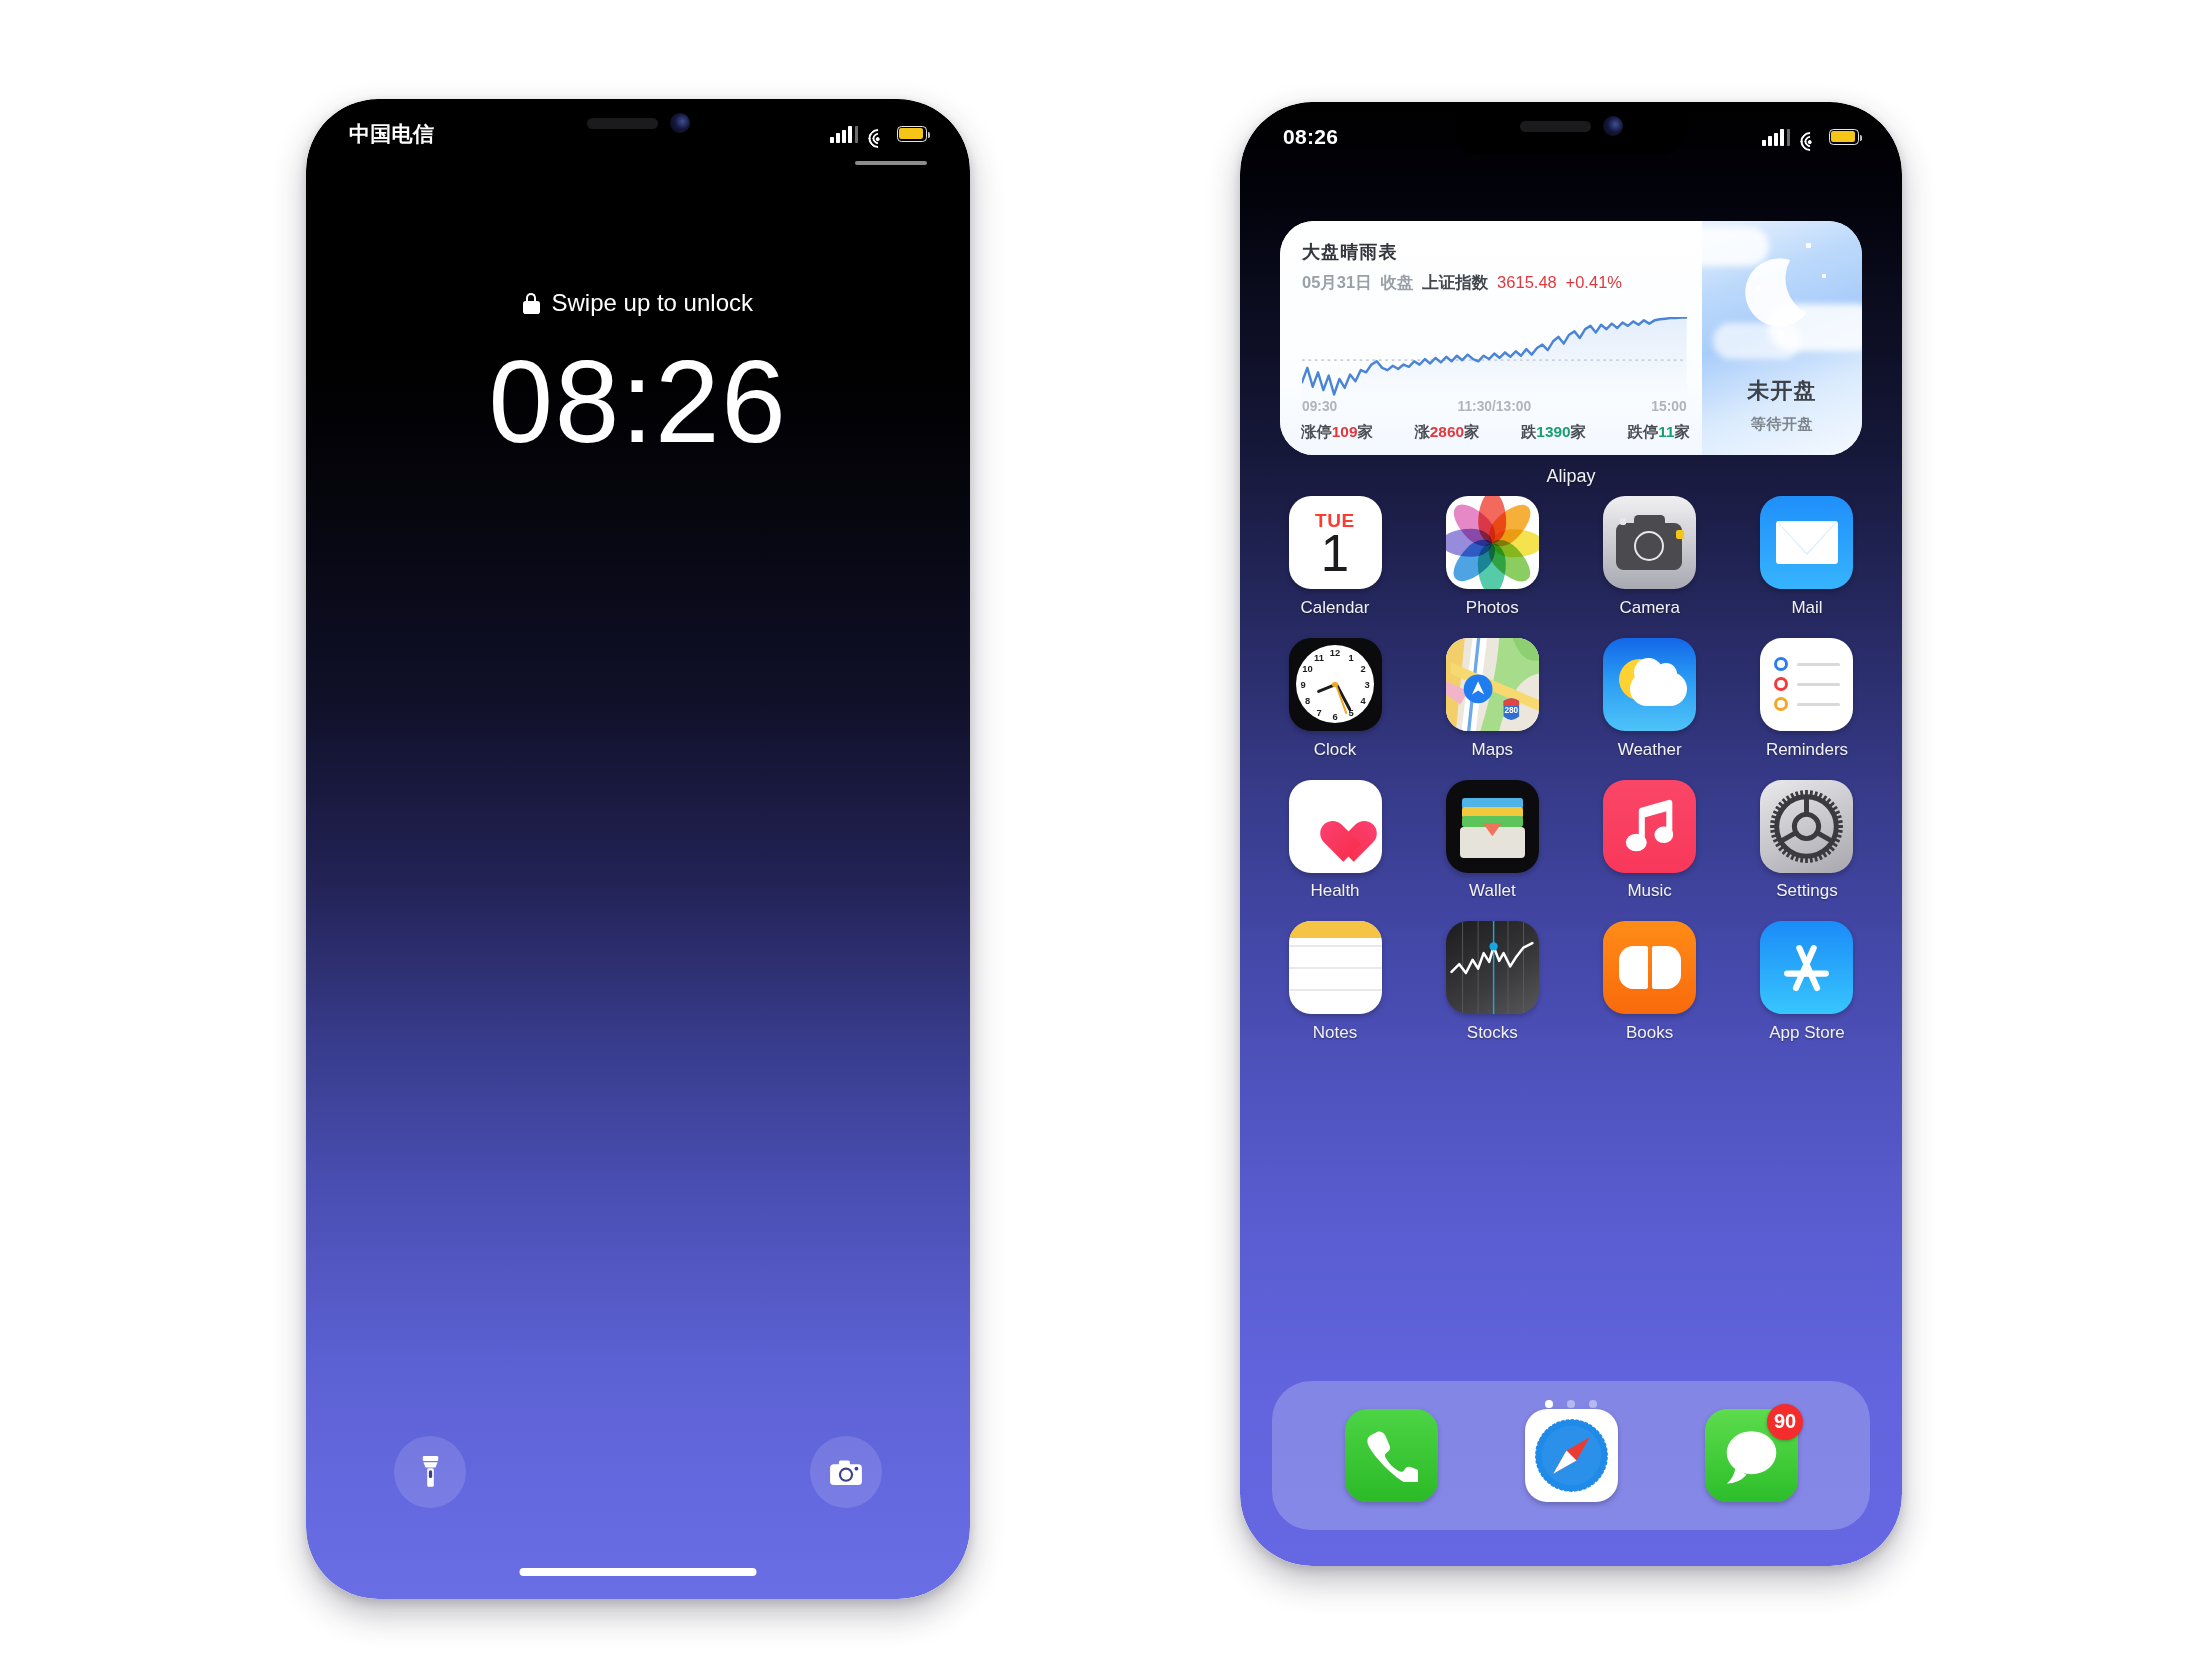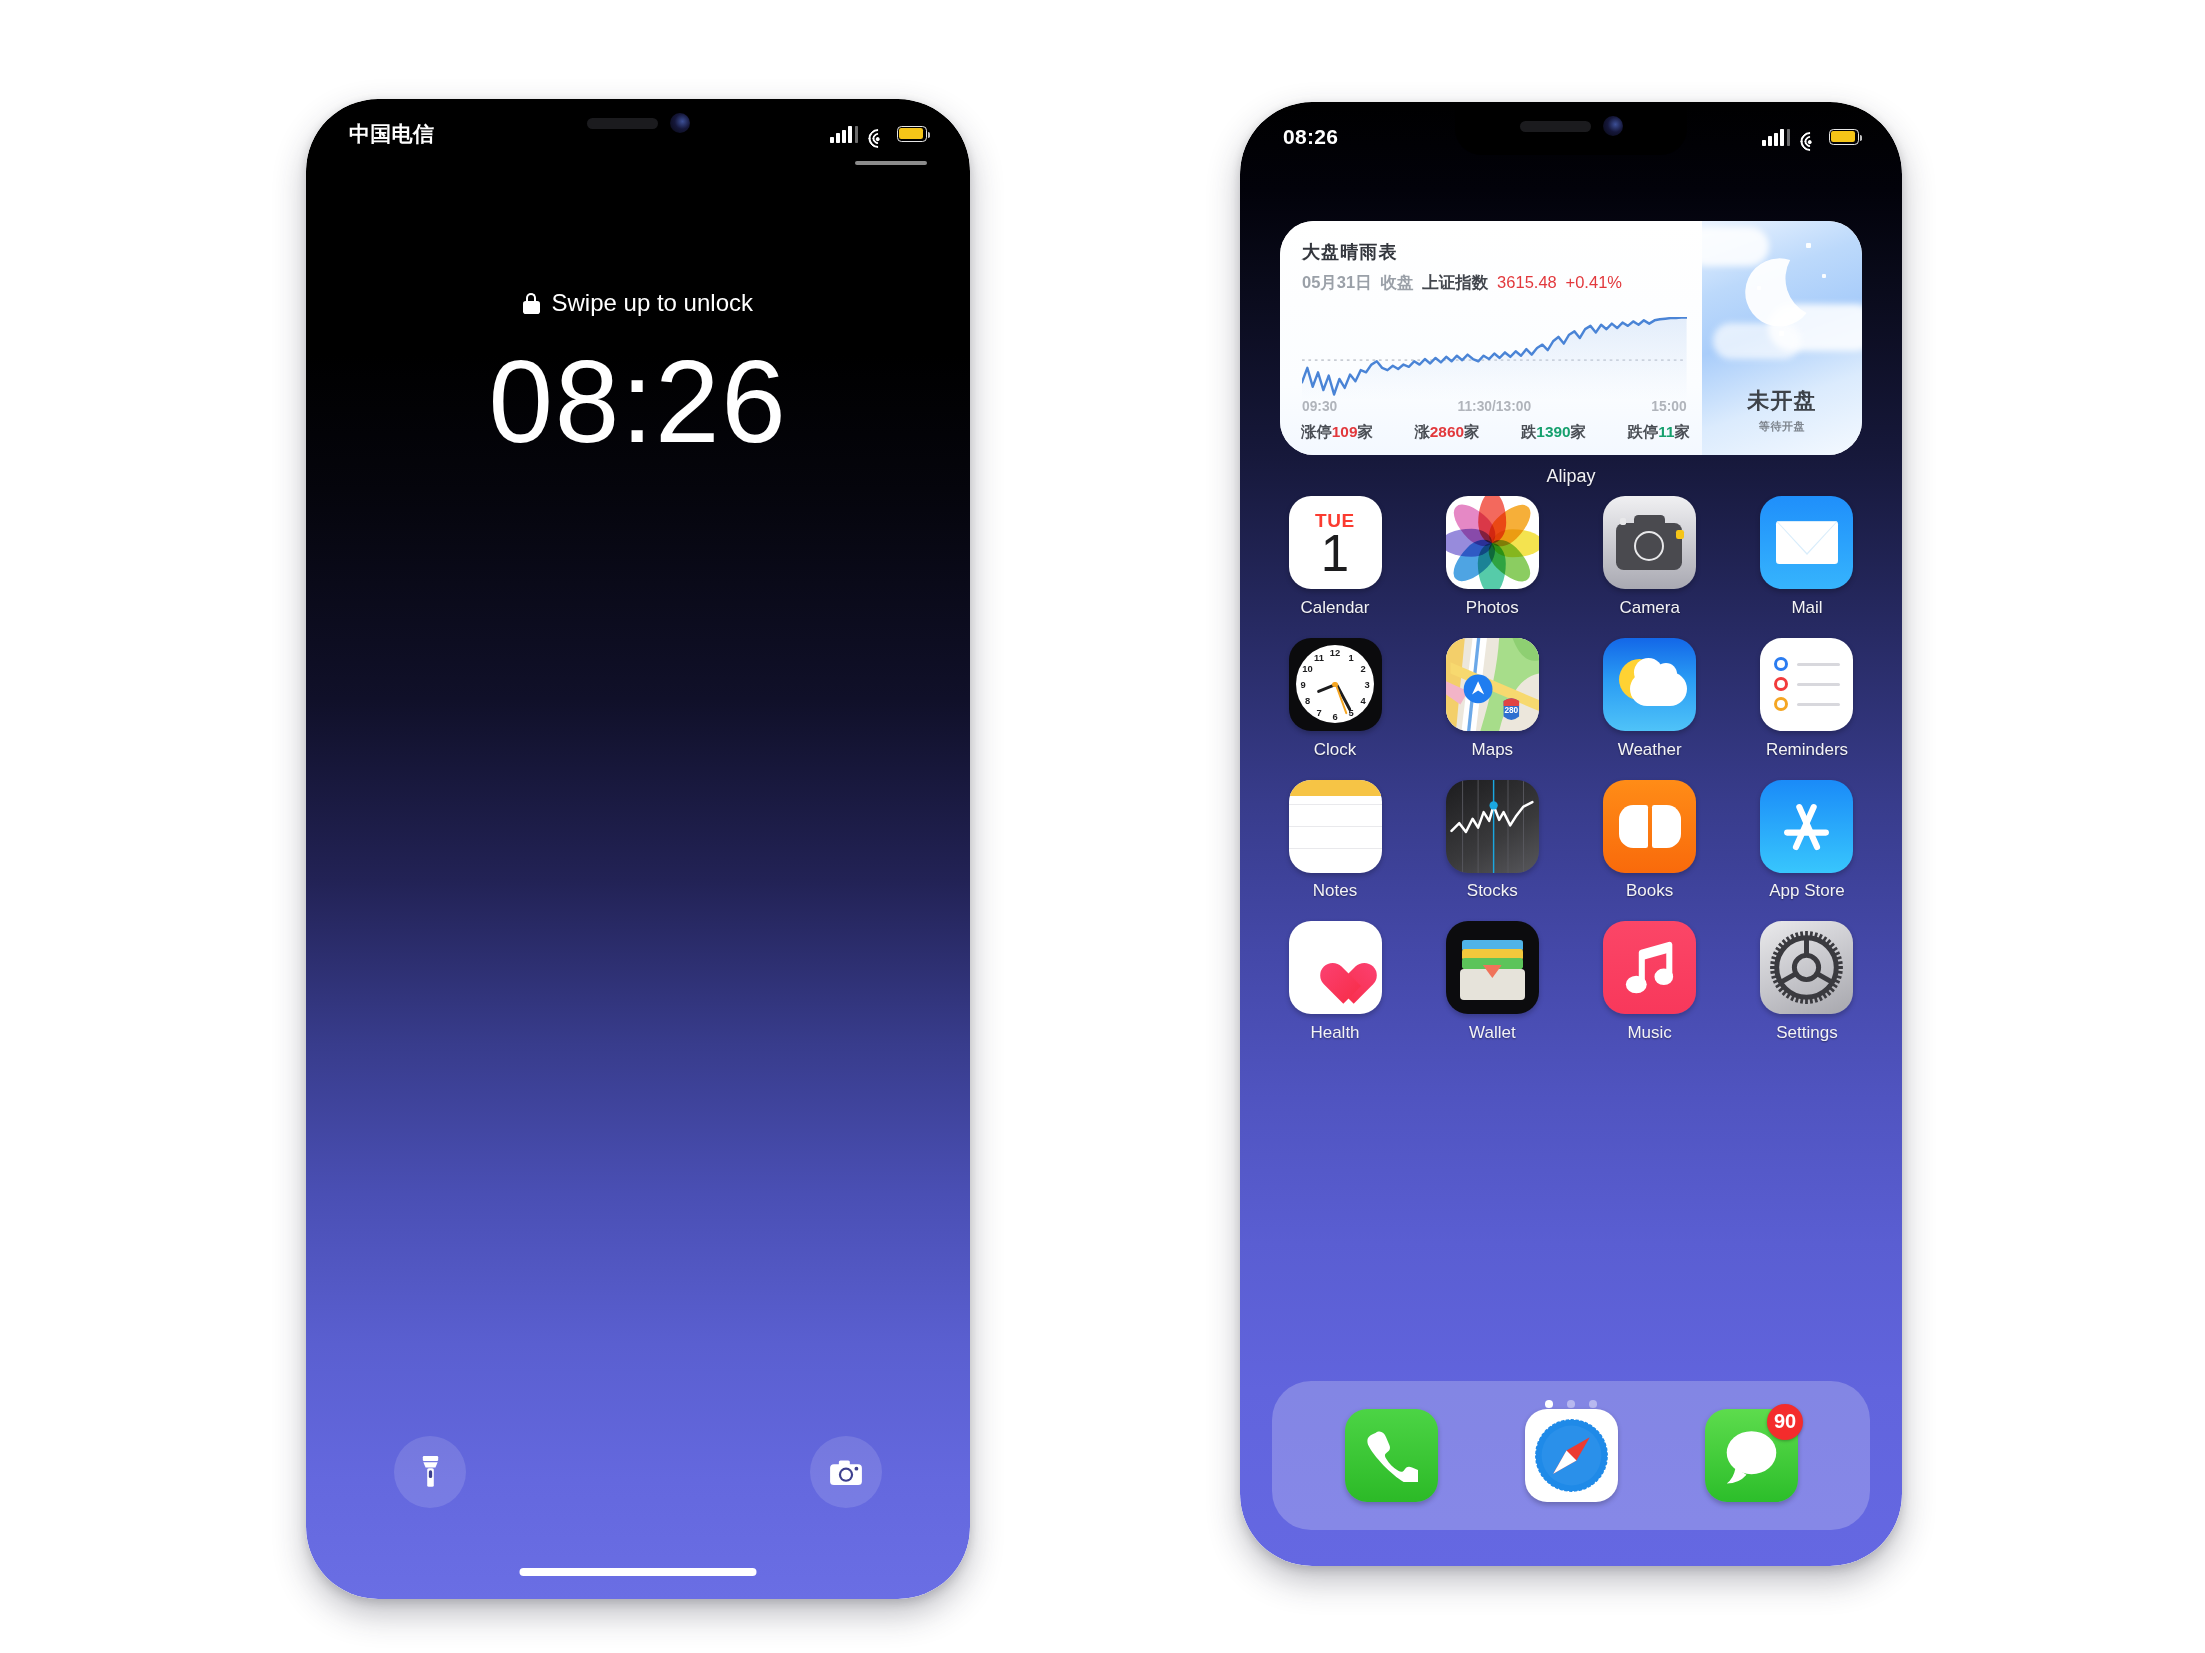--- a/index.html
+++ b/index.html
@@ -154,21 +154,21 @@
 
   .widget-side { position:relative; width: 160px; flex: 0 0 160px; overflow:hidden;
     background: linear-gradient(160deg,#eaf3ff 0%, #bcd9fb 26%, #a9cdfa 46%, #dbebfd 72%, #f4f9ff 100%); }
   .cloud { position:absolute; border-radius: 551px; background: rgba(255,255,255,.85); filter: blur(3.3px); }
   .cl1 { left: -16.5px; top: 5.5px; width: 83px; height: 39px; }
   .cl2 { left: 66px; top: 83px; width: 110px; height: 47px; }
   .cl3 { left: 11px;  top: 102px; width: 88px; height: 36px; opacity:.8; }
   .star { position:absolute; background:#fff; border-radius: 1.1px; opacity:.95; }
   .w-side-txt { position:absolute; left:0; right:0; bottom: 21px; text-align:center; }
   .w-side-big { color:#3d4249; font-size: 22px; font-weight:700; letter-spacing:1.1px; }
-  .w-side-small { margin-top: 3px; color:#7e858e; font-size: 11px; font-weight:600; letter-spacing:0.6px; }
+  .w-side-small { margin-top: 9px; color:#7e858e; font-size: 15px; font-weight:600; letter-spacing:0.6px; }
 
   .widget-label { position:absolute; left:0; right:0; top: 364px; text-align:center;
                   color:#f2f2f5; font-size: 18px; font-weight:500; z-index:4;
                   text-shadow: 0 0.6px 1.7px rgba(0,0,0,.45); }
 
   
   .grid { position:absolute; left: 40px; right: 40px; top: 394px; z-index:4; }
   .row { display:flex; justify-content:space-between; margin-bottom: 20px; }
   .app { width: 110px; display:flex; flex-direction:column; align-items:center; }
   .icon { width: 93px; height: 93px; border-radius: 22px; position:relative; overflow:hidden;
@@ -575,72 +575,20 @@
               <div class="rem-row">
                   <span class="rem-dot" style="border-color:#f23b3b"></span>
                   <span class="rem-line"></span>
                 </div>
               <div class="rem-row">
                   <span class="rem-dot" style="border-color:#f5a623"></span>
                   <span class="rem-line"></span>
                 </div>
             </div>
             <div class="app-label">Reminders</div>
-          </div>
-        </div>
-
-        <div class="row">
-          <div class="app">
-            <div class="icon ic-notes">
-              <div class="notes-top"></div>
-              <div class="notes-rule" style="top:24px"></div>
-              <div class="notes-rule" style="top:46px"></div>
-              <div class="notes-rule" style="top:68px"></div>
-            </div>
-            <div class="app-label">Notes</div>
-          </div>
-
-          <div class="app">
-            <div class="icon ic-stocks">
-              <svg width="93" height="93" viewBox="0 0 168 168">
-                <g stroke="#5a5a60" stroke-width="1.6">
-                  <line x1="30" y1="0" x2="30" y2="168"></line>
-                    <line x1="58" y1="0" x2="58" y2="168"></line>
-                  <line x1="112" y1="0" x2="112" y2="168"></line>
-                    <line x1="140" y1="0" x2="140" y2="168"></line>
-                </g>
-                <line x1="86" y1="0" x2="86" y2="168" stroke="#1aa7e0" stroke-width="2.6"></line>
-                <polyline points="10,92 24,78 36,94 48,70 58,86 68,58 78,74 86,46 96,72 104,58 116,82 126,66 140,48 156,40" fill="none" stroke="#ffffff" stroke-width="4.5" stroke-linejoin="round" stroke-linecap="round"></polyline>
-                <circle cx="86" cy="46" r="7.5" fill="#1aa7e0"></circle>
-              </svg>
-            </div>
-            <div class="app-label">Stocks</div>
-          </div>
-
-          <div class="app">
-            <div class="icon ic-books">
-              <div class="book">
-                  <span class="pg l"></span>
-                  <span class="pg r"></span>
-                </div>
-            </div>
-            <div class="app-label">Books</div>
-          </div>
-
-          <div class="app">
-            <div class="icon ic-appstore">
-              <svg width="61" height="61" viewBox="0 0 110 110">
-                <g stroke="#fff" stroke-width="11" stroke-linecap="round">
-                  <line x1="36" y1="92" x2="68" y2="20"></line>
-                  <line x1="74" y1="92" x2="42" y2="20"></line>
-                  <line x1="20" y1="66" x2="90" y2="66"></line>
-                </g>
-              </svg>
-            </div>
-            <div class="app-label">App Store</div>
           </div>
         </div>
 
         <div class="row">
           <div class="app">
             <div class="icon ic-health">
                 <div class="heart"></div>
               </div>
             <div class="app-label">Health</div>
           </div>
@@ -724,20 +672,72 @@
                 <g stroke="#3a3a3f" stroke-width="9">
                   <line x1="68" y1="14" x2="68" y2="46"></line>
                   <line x1="21" y1="95" x2="49" y2="79"></line>
                   <line x1="115" y1="95" x2="87" y2="79"></line>
                 </g>
               </svg>
             </div>
             <div class="app-label">Settings</div>
           </div>
         </div>
+
+        <div class="row">
+          <div class="app">
+            <div class="icon ic-notes">
+              <div class="notes-top"></div>
+              <div class="notes-rule" style="top:24px"></div>
+              <div class="notes-rule" style="top:46px"></div>
+              <div class="notes-rule" style="top:68px"></div>
+            </div>
+            <div class="app-label">Notes</div>
+          </div>
+
+          <div class="app">
+            <div class="icon ic-stocks">
+              <svg width="93" height="93" viewBox="0 0 168 168">
+                <g stroke="#5a5a60" stroke-width="1.6">
+                  <line x1="30" y1="0" x2="30" y2="168"></line>
+                    <line x1="58" y1="0" x2="58" y2="168"></line>
+                  <line x1="112" y1="0" x2="112" y2="168"></line>
+                    <line x1="140" y1="0" x2="140" y2="168"></line>
+                </g>
+                <line x1="86" y1="0" x2="86" y2="168" stroke="#1aa7e0" stroke-width="2.6"></line>
+                <polyline points="10,92 24,78 36,94 48,70 58,86 68,58 78,74 86,46 96,72 104,58 116,82 126,66 140,48 156,40" fill="none" stroke="#ffffff" stroke-width="4.5" stroke-linejoin="round" stroke-linecap="round"></polyline>
+                <circle cx="86" cy="46" r="7.5" fill="#1aa7e0"></circle>
+              </svg>
+            </div>
+            <div class="app-label">Stocks</div>
+          </div>
+
+          <div class="app">
+            <div class="icon ic-books">
+              <div class="book">
+                  <span class="pg l"></span>
+                  <span class="pg r"></span>
+                </div>
+            </div>
+            <div class="app-label">Books</div>
+          </div>
+
+          <div class="app">
+            <div class="icon ic-appstore">
+              <svg width="61" height="61" viewBox="0 0 110 110">
+                <g stroke="#fff" stroke-width="11" stroke-linecap="round">
+                  <line x1="36" y1="92" x2="68" y2="20"></line>
+                  <line x1="74" y1="92" x2="42" y2="20"></line>
+                  <line x1="20" y1="66" x2="90" y2="66"></line>
+                </g>
+              </svg>
+            </div>
+            <div class="app-label">App Store</div>
+          </div>
+        </div>
       </div>
 
       <div class="dots">
         <span class="on"></span>
         <span></span>
         <span></span>
       </div>
 
       <div class="dock">
         <div class="dock-slot">

